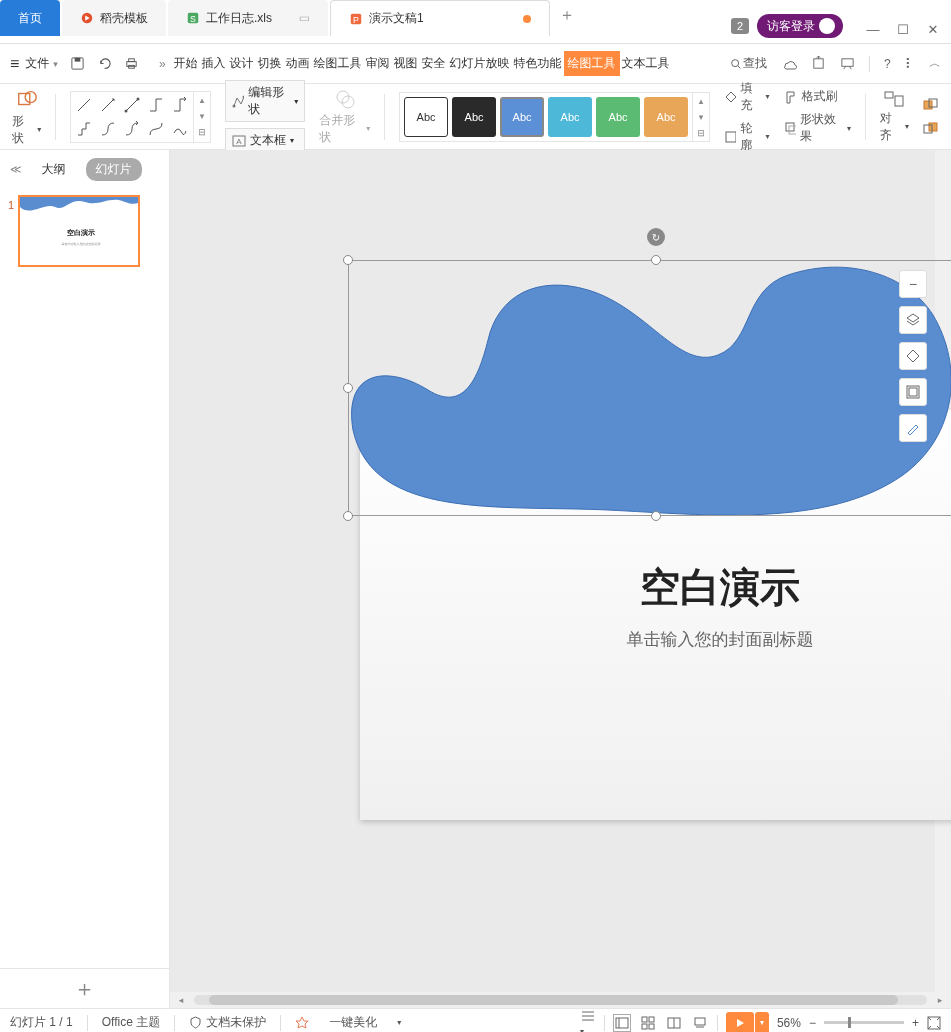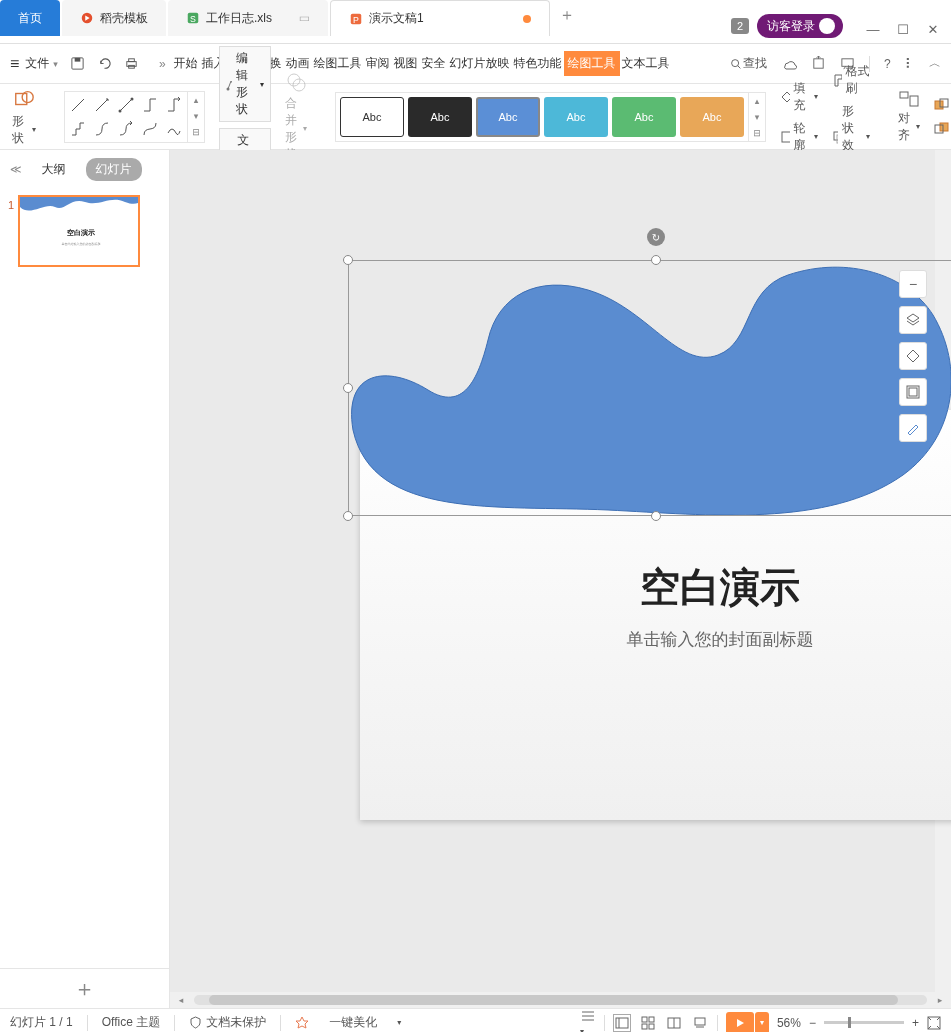--- a/index.html
+++ b/index.html
@@ -40,21 +40,21 @@
 .ribbon-group { display: flex; flex-direction: column; align-items: center; gap: 2px; }
 .ribbon-sep { width: 1px; height: 46px; background: #e5e5e5; }
 .shape-icon { width: 24px; height: 24px; display: flex; align-items: center; justify-content: center; }
 .line-gallery { display: grid; grid-template-columns: repeat(5, 22px); grid-template-rows: repeat(2, 22px); gap: 2px; border: 1px solid #e5e5e5; padding: 2px; }
 .line-gallery .cell { display: flex; align-items: center; justify-content: center; cursor: pointer; }
 .gallery-nav { display: flex; flex-direction: column; border: 1px solid #e5e5e5; border-left: none; }
 .gallery-nav div { width: 16px; height: 16px; display: flex; align-items: center; justify-content: center; font-size: 9px; cursor: pointer; color: #888; }
 .ribbon-btn { display: flex; align-items: center; gap: 4px; padding: 3px 6px; border: 1px solid #ddd; border-radius: 0; cursor: pointer; font-size: 12px; background: #f9f9f9; }
 .ribbon-btn-small { display: flex; align-items: center; gap: 4px; cursor: pointer; font-size: 12px; color: #555; }
 .style-gallery { display: flex; gap: 4px; border: 1px solid #e5e5e5; padding: 4px; align-items: center; }
-.style-box { width: 64px; height: 40px; border-radius: 3px; display: flex; align-items: center; justify-content: center; font-size: 11px; cursor: pointer; }
+.style-box { width: 44px; height: 40px; border-radius: 3px; display: flex; align-items: center; justify-content: center; font-size: 11px; cursor: pointer; }
 .ribbon-stack { display: flex; flex-direction: column; gap: 6px; }
 
 
 .main { display: flex; height: 858px; }
 .sidebar { width: 170px; border-right: 1px solid #e5e5e5; display: flex; flex-direction: column; }
 .sidebar-tabs { display: flex; align-items: center; padding: 8px 10px; gap: 10px; }
 .sidebar-tabs .collapse { cursor: pointer; color: #888; font-size: 11px; }
 .sidebar-tab { padding: 3px 10px; cursor: pointer; border-radius: 10px; font-size: 12px; }
 .sidebar-tab.active { background: #aaa; color: #fff; }
 .slide-list { flex: 1; padding: 6px 4px; overflow-y: auto; }

